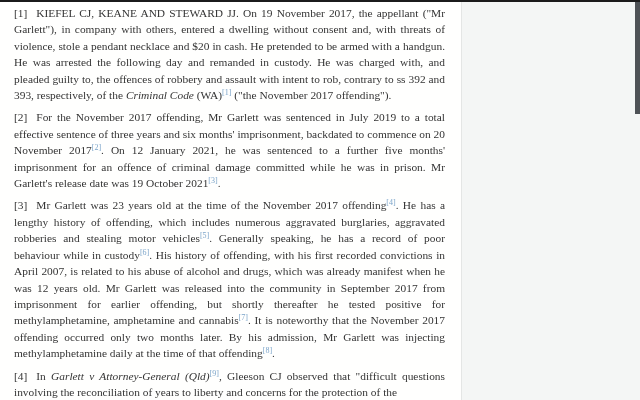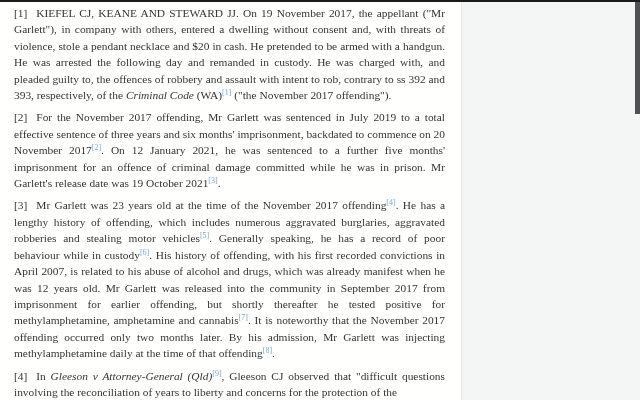--- a/index.html
+++ b/index.html
@@ -66,20 +66,20 @@
 <body>
 
 <div class="screen">
   <div class="top-edge"></div>
 
   <div class="paper">
     <div class="doc">
         <p class="para"><span class="pnum">[1]</span><span>KIEFEL CJ, KEANE AND STEWARD JJ. On 19 November 2017, the appellant ("Mr Garlett"), in company with others, entered a dwelling without consent and, with threats of violence, stole a pendant necklace and $20 in cash. He pretended to be armed with a handgun. He was arrested the following day and remanded in custody. He was charged with, and pleaded guilty to, the offences of robbery and assault with intent to rob, contrary to ss 392 and 393, respectively, of the </span><i>Criminal Code</i><span> (WA)</span><sup class="fn">[1]</sup><span> ("the November 2017 offending").</span></p>
         <p class="para"><span class="pnum">[2]</span><span>For the November 2017 offending, Mr Garlett was sentenced in July 2019 to a total effective sentence of three years and six months' imprisonment, backdated to commence on 20 November 2017</span><sup class="fn">[2]</sup><span>. On 12 January 2021, he was sentenced to a further five months' imprisonment for an offence of criminal damage committed while he was in prison. Mr Garlett's release date was 19 October 2021</span><sup class="fn">[3]</sup><span>.</span></p>
         <p class="para"><span class="pnum">[3]</span><span>Mr Garlett was 23 years old at the time of the November 2017 offending</span><sup class="fn">[4]</sup><span>. He has a lengthy history of offending, which includes numerous aggravated burglaries, aggravated robberies and stealing motor vehicles</span><sup class="fn">[5]</sup><span>. Generally speaking, he has a record of poor behaviour while in custody</span><sup class="fn">[6]</sup><span>. His history of offending, with his first recorded convictions in April 2007, is related to his abuse of alcohol and drugs, which was already manifest when he was 12 years old. Mr Garlett was released into the community in September 2017 from imprisonment for earlier offending, but shortly thereafter he tested positive for methylamphetamine, amphetamine and cannabis</span><sup class="fn">[7]</sup><span>. It is noteworthy that the November 2017 offending occurred only two months later. By his admission, Mr Garlett was injecting methylamphetamine daily at the time of that offending</span><sup class="fn">[8]</sup><span>.</span></p>
-        <p class="para"><span class="pnum">[4]</span><span>In </span><i>Gleeson v Attorney-General (Qld)</i><sup class="fn">[9]</sup><span>, Gleeson CJ observed that "difficult questions involving the reconciliation of years to liberty and concerns for the protection of the</span></p>
+        <p class="para"><span class="pnum">[4]</span><span>In </span><i>Garlett v Attorney-General (Qld)</i><sup class="fn">[9]</sup><span>, Gleeson CJ observed that "difficult questions involving the reconciliation of years to liberty and concerns for the protection of the</span></p>
       </div>
   </div>
 
   <div class="scroll-track">
     <div class="scroll-thumb"></div>
   </div>
 </div>
 
 </body></html>

